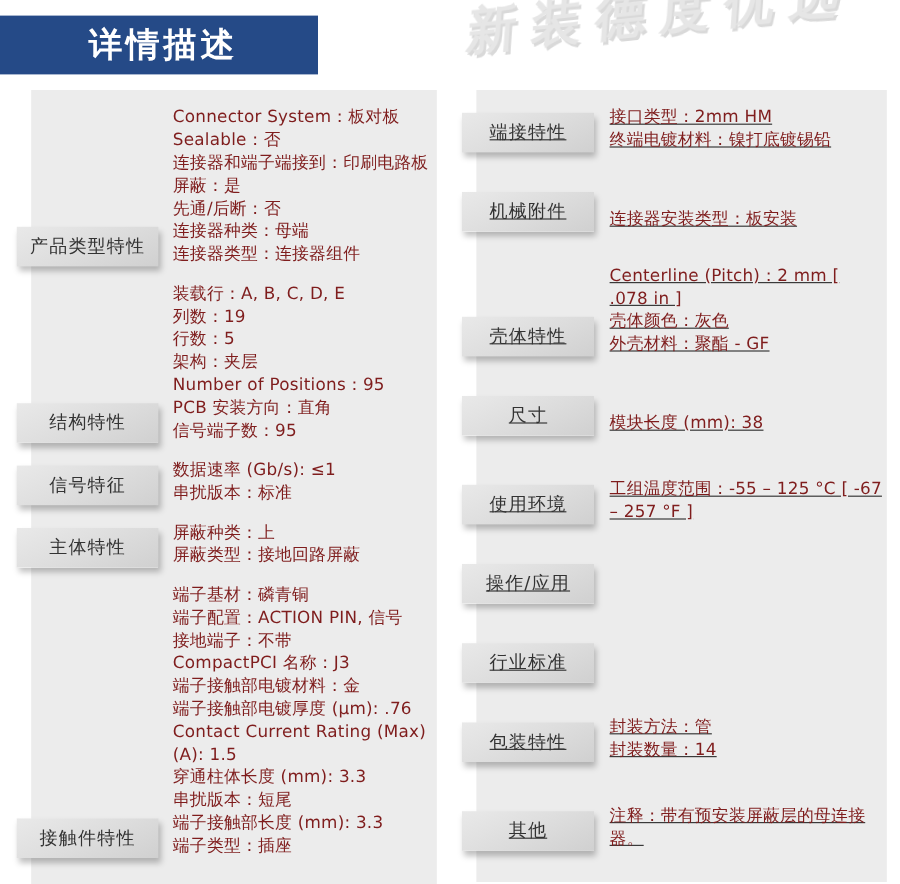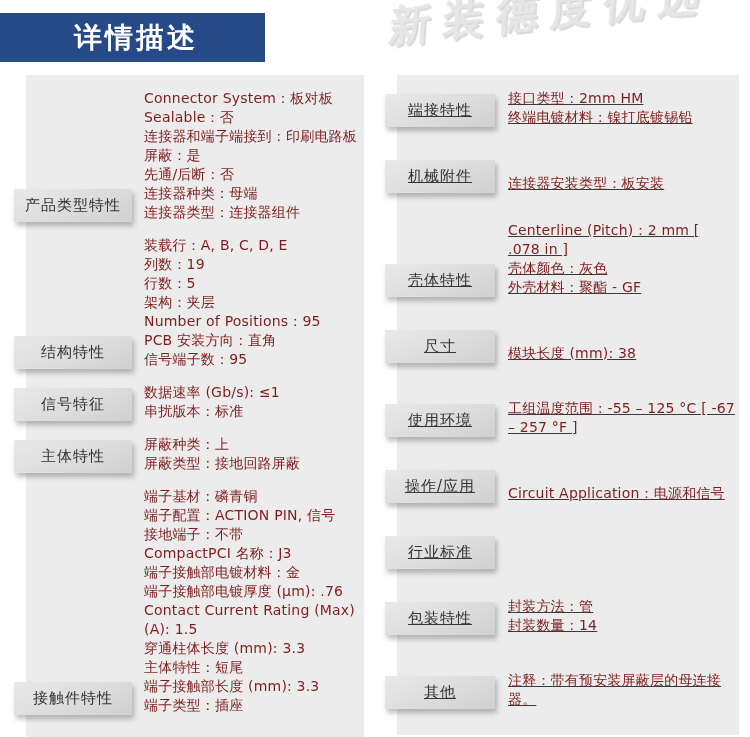--- a/index.html
+++ b/index.html
@@ -132,21 +132,21 @@
     <div class="label-box">接触件特性</div>
     <div class="content">
             <div class="line">端子基材：磷青铜</div>
             <div class="line">端子配置：ACTION PIN, 信号</div>
             <div class="line">接地端子：不带</div>
             <div class="line">CompactPCI 名称：J3</div>
             <div class="line">端子接触部电镀材料：金</div>
             <div class="line">端子接触部电镀厚度 (μm): .76</div>
             <div class="line">Contact Current Rating (Max) (A): 1.5</div>
             <div class="line">穿通柱体长度 (mm): 3.3</div>
-            <div class="line">主体特性：短尾</div>
+            <div class="line">串扰版本：短尾</div>
             <div class="line">端子接触部长度 (mm): 3.3</div>
             <div class="line">端子类型：插座</div>
           </div>
   </div>
 </div>
     <div class="panel panel-right">
   <div class="section">
     <div class="label-box">端接特性</div>
     <div class="content">
             <div class="line">接口类型：2mm HM</div>
@@ -179,23 +179,20 @@
 
   <div class="section">
     <div class="label-box">使用环境</div>
     <div class="content single">
             <div class="line">工组温度范围：-55 – 125 °C [ -67 – 257 °F ]</div>
           </div>
   </div>
 
   <div class="section">
     <div class="label-box">操作/应用</div>
-    <div class="content single">
-            <div class="line">Circuit Application：电源和信号</div>
-          </div>
   </div>
 
   <div class="section">
     <div class="label-box">行业标准</div>
   </div>
 
   <div class="section">
     <div class="label-box">包装特性</div>
     <div class="content">
             <div class="line">封装方法：管</div>

